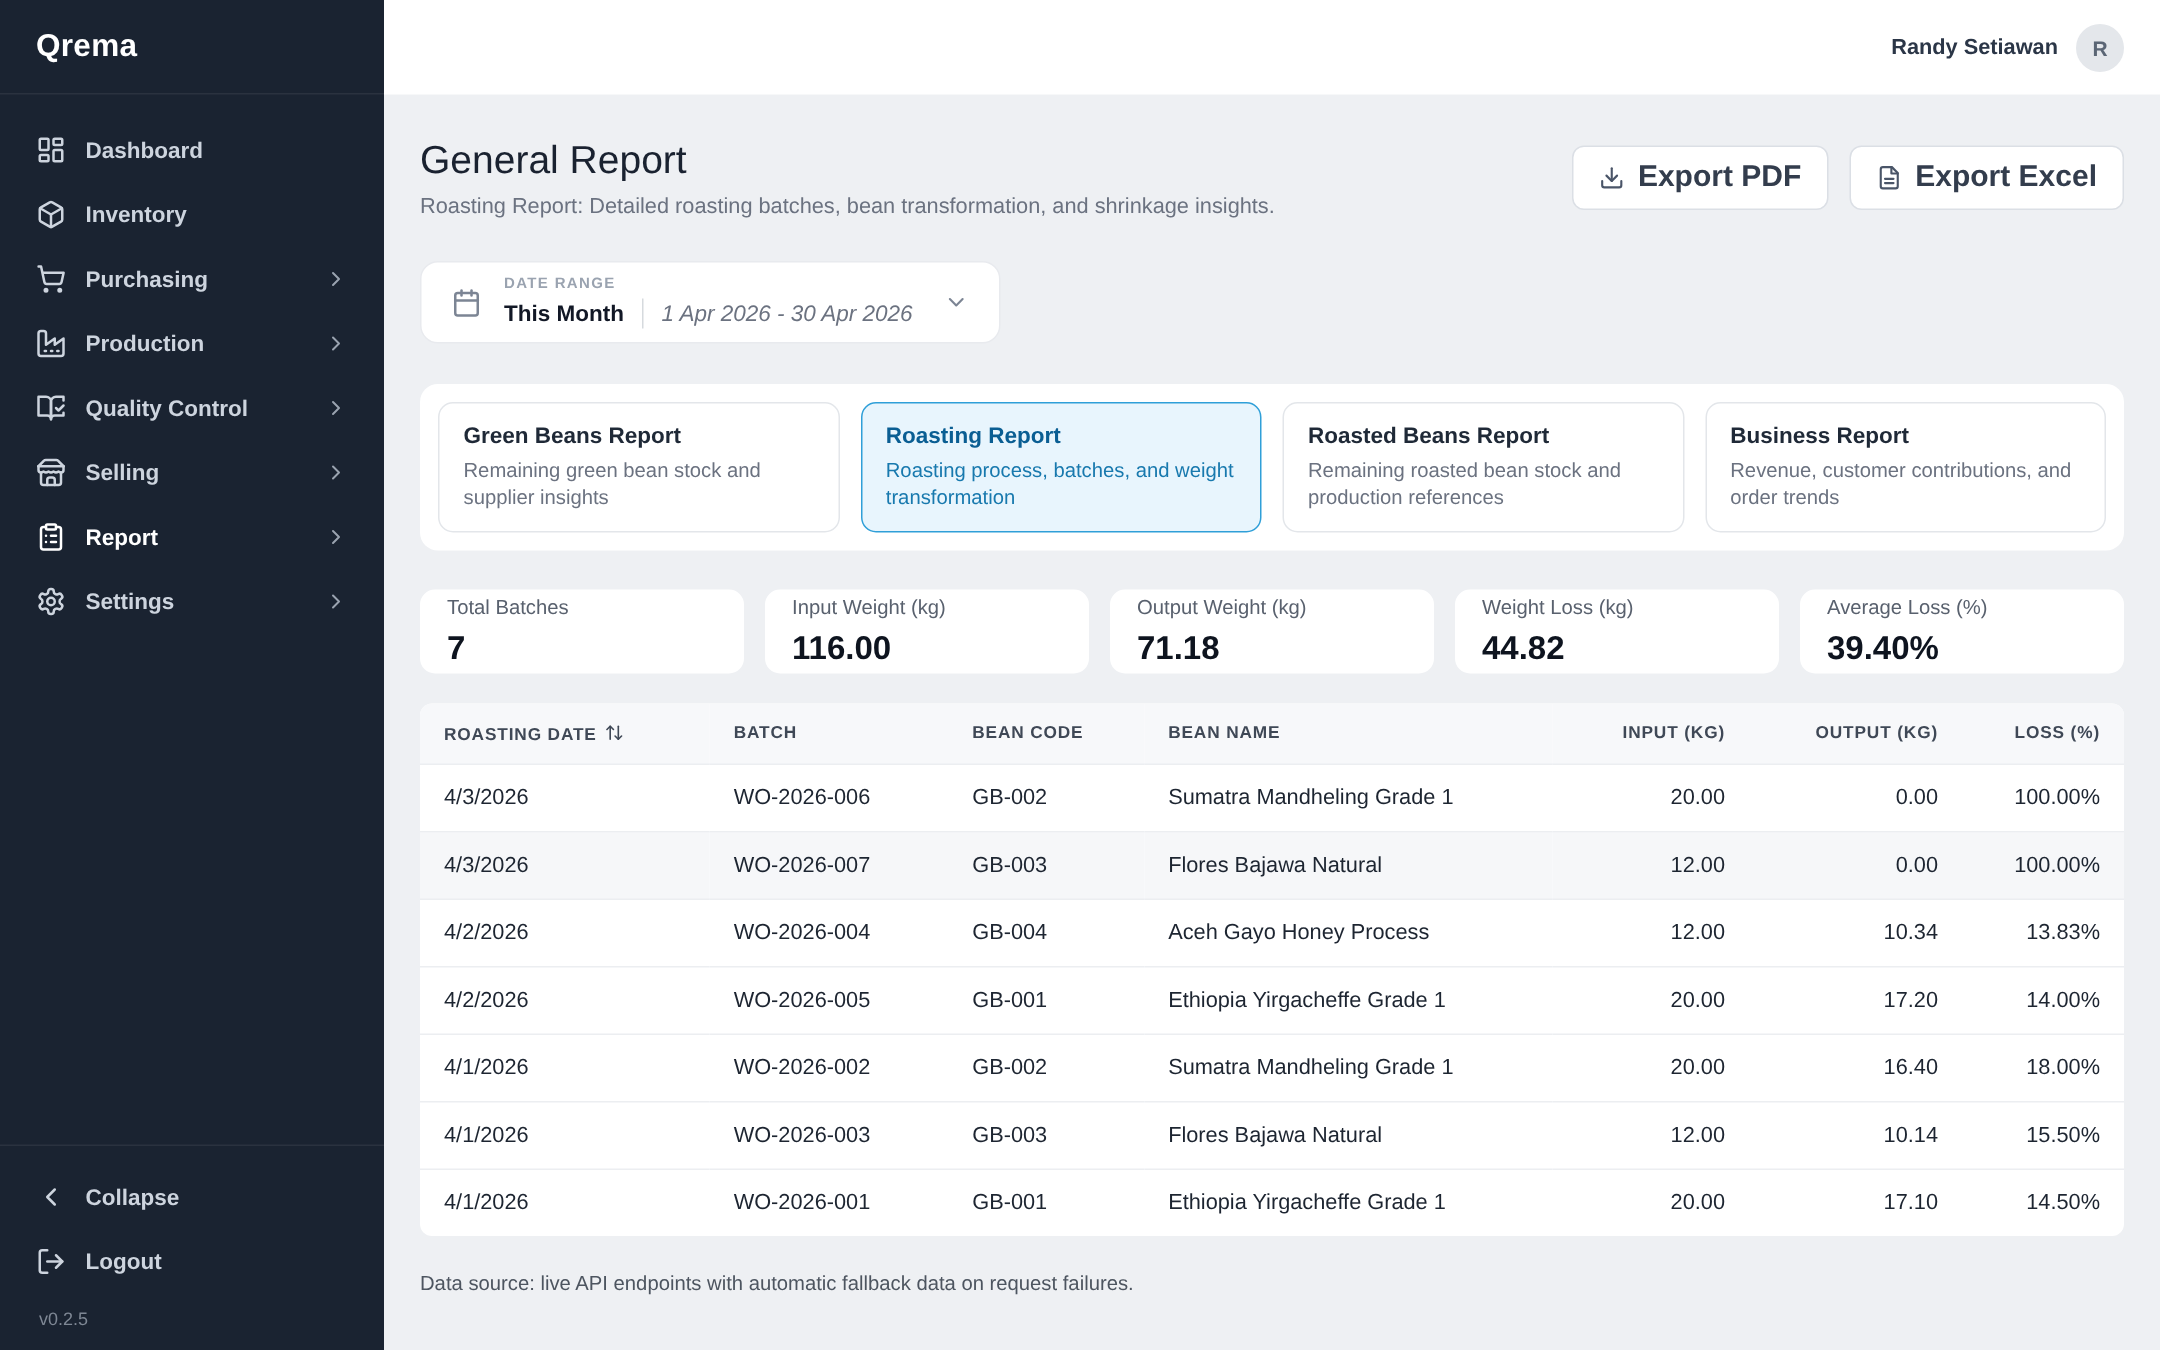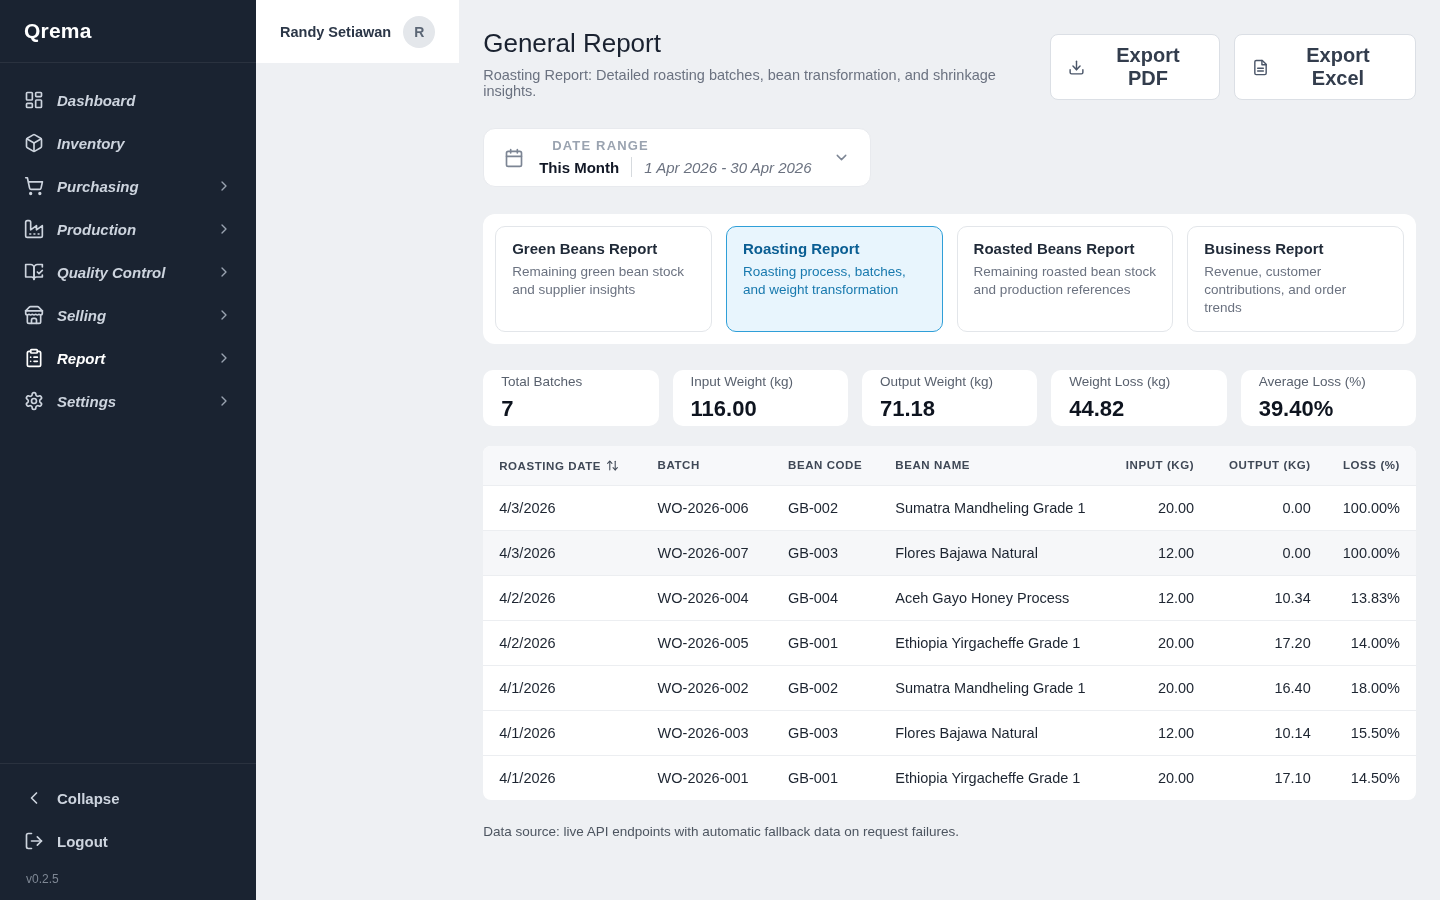--- a/index.html
+++ b/index.html
@@ -3,51 +3,51 @@
 <meta charset="utf-8">
 <style>
   * { box-sizing: border-box; margin: 0; padding: 0; }
   html, body { width: 1440px; height: 900px; overflow: hidden; }
   body { font-family: "Liberation Sans", "DejaVu Sans", sans-serif; background: #eef0f3; color: #1d2531; }
   .app { display: flex; width: 1440px; height: 900px; }
 
   
   .sidebar { width: 256px; min-width: 256px; background: #1a2331; color: #cdd4de; display: flex; flex-direction: column; }
   .sidebar-logo { height: 63px; display: flex; align-items: center; padding: 0 24px; font-size: 21px; font-weight: 800; color: #ffffff; letter-spacing: .2px; border-bottom: 1px solid rgba(255,255,255,.07); }
-  .nav { flex: 1; padding: 17px 12px; overflow: hidden; font-style: italic; }
+  .nav { flex: 1; padding: 17px 12px; overflow: hidden; }
   .nav-item { display: flex; align-items: center; gap: 13px; padding: 10px 12px; margin-bottom: 3px; border-radius: 8px; font-size: 15px; font-weight: 600; color: #cdd4de; cursor: pointer; }
   .nav-item.active { color: #ffffff; font-weight: 700; }
   .nav-item .icon { display: inline-flex; }
   .nav-item .icon svg { width: 20px; height: 20px; }
   .nav-item .chev { margin-left: auto; display: inline-flex; color: #9aa3b0; }
   .nav-item .chev svg { width: 16px; height: 16px; }
   .sidebar-bottom { border-top: 1px solid rgba(255,255,255,.07); padding: 14px 12px 10px; }
   .version { font-size: 12px; color: #7e8794; padding: 8px 14px 4px; }
 
   
-  .main { flex: 1; display: flex; min-width: 0; }
+  .main { flex: 1; display: flex; flex-direction: column; min-width: 0; }
   .topbar { height: 63px; min-height: 63px; background: #ffffff; display: flex; align-items: center; justify-content: flex-end; gap: 12px; padding: 0 24px; }
   .username { font-size: 14.5px; font-weight: 600; color: #2b3647; }
   .avatar { width: 32px; height: 32px; border-radius: 50%; background: #e4e7eb; color: #5b6675; display: flex; align-items: center; justify-content: center; font-size: 14px; font-weight: 600; }
 
   .content { flex: 1; padding: 28px 24px 0; overflow: hidden; }
 
   .page-head { display: flex; justify-content: space-between; align-items: flex-start; }
   .page-title { font-size: 26px; font-weight: 400; color: #1a2230; margin-bottom: 8px; }
   .page-subtitle { font-size: 14.5px; color: #6b7280; }
   .head-actions { display: flex; gap: 14px; margin-top: 6px; }
   .btn { display: flex; align-items: center; gap: 9px; padding: 9px 17px; background: #ffffff; border: 1px solid #dbdfe5; border-radius: 8px; font-size: 20px; font-weight: 600; color: #333d4d; cursor: pointer; font-family: inherit; }
   .btn .icon { display: inline-flex; color: #4a5568; }
   .btn .icon svg { width: 17px; height: 17px; }
 
   
   .date-range { margin-top: 28px; display: inline-flex; align-items: center; gap: 15px; background: #ffffff; border: 1px solid #e8eaee; border-radius: 12px; padding: 9px 20px; cursor: pointer; }
   .date-range .cal { display: inline-flex; color: #7c8594; }
   .date-range .cal svg { width: 20px; height: 20px; }
-  .dr-label { font-size: 13px; font-weight: 700; letter-spacing: .09em; color: #9aa3b0; margin-bottom: 4px; margin-left: 13px; }
+  .dr-label { font-size: 10px; font-weight: 700; letter-spacing: .09em; color: #9aa3b0; margin-bottom: 4px; }
   .dr-row { display: flex; align-items: center; gap: 12px; }
   .dr-preset { font-size: 15px; font-weight: 700; color: #121826; }
   .dr-sep { width: 1px; height: 20px; background: #d6dade; }
   .dr-dates { font-size: 15px; font-style: italic; color: #6b7280; }
   .date-range .chev-down { display: inline-flex; color: #7c8594; margin-left: 6px; }
   .date-range .chev-down svg { width: 17px; height: 17px; }
 
   
   .report-tabs { margin-top: 27px; background: #ffffff; border-radius: 12px; padding: 12px; display: grid; grid-template-columns: repeat(4, 1fr); gap: 14px; }
   .report-card { border: 1px solid #e3e6ea; border-radius: 10px; padding: 13px 16px; background: #ffffff; cursor: pointer; }

